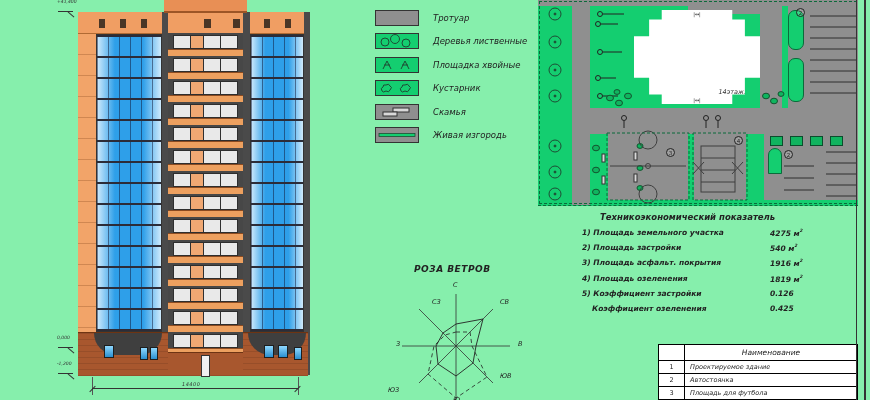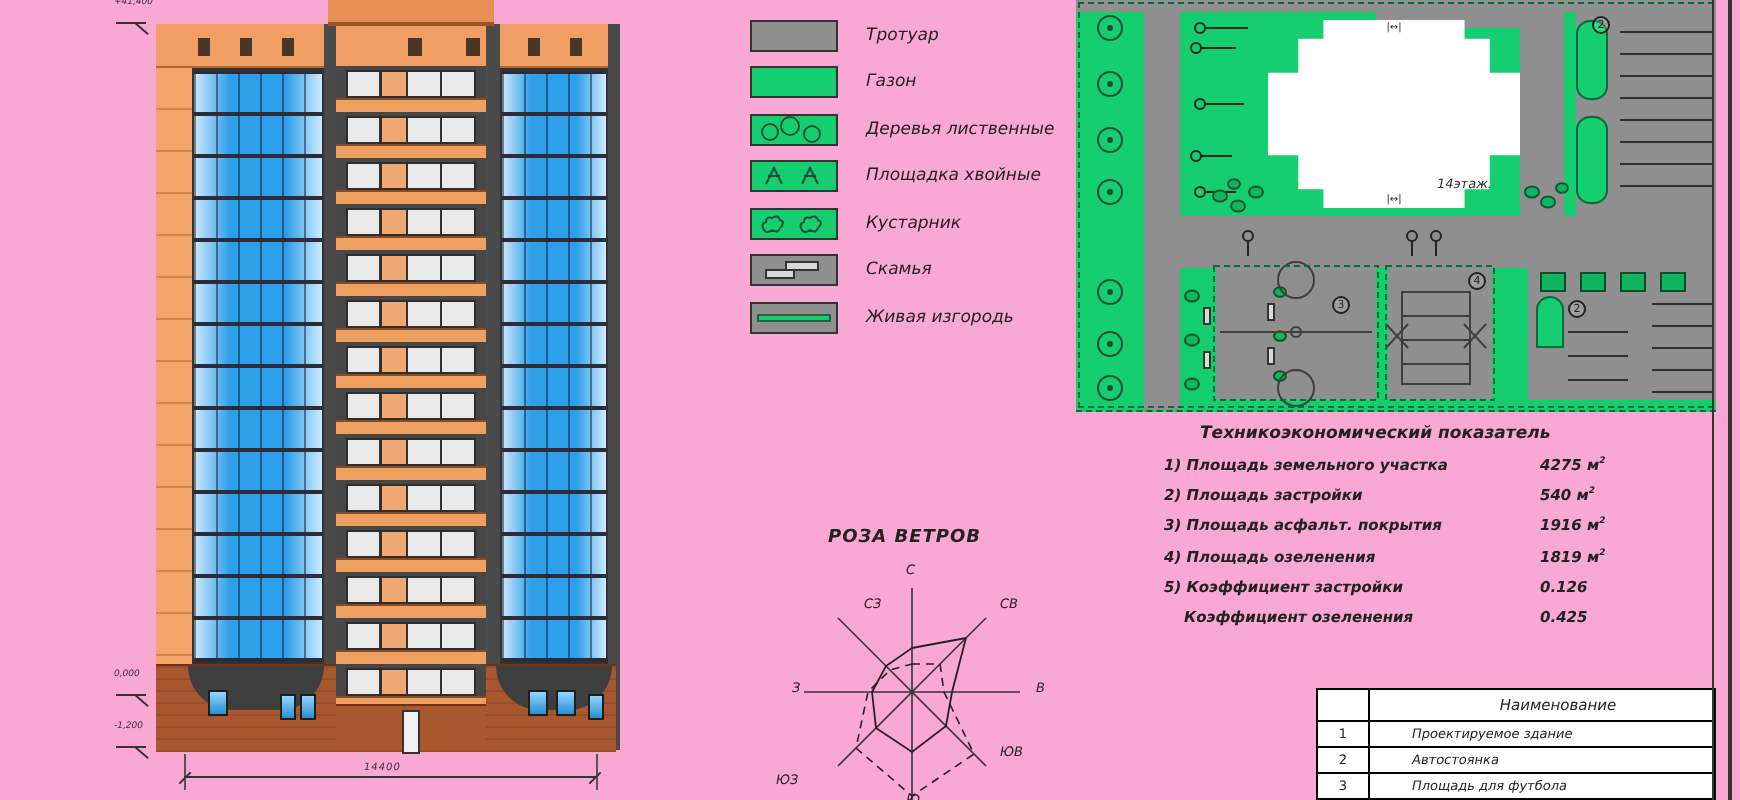--- a/index.html
+++ b/index.html
@@ -1,18 +1,18 @@
 <!DOCTYPE html>
 <html><head>
 <meta charset="utf-8">
 <style>
   * { margin:0; padding:0; box-sizing:border-box; }
   html,body { background:#fff; }
   #page {
-    position:relative; width:870px; height:400px; background:#f9a8d4;
+    position:relative; width:870px; height:400px; background:#86efac;
     font-family:"DejaVu Sans", sans-serif; font-style:italic; color:#222;
     overflow:hidden;
   }
   .abs { position:absolute; }
 
   
   .frame-line { position:absolute; top:0; bottom:0; background:#333; }
 
   
   #elevation { left:56px; top:0; width:260px; height:400px; }
@@ -95,21 +95,21 @@
   #indicators { left:582px; top:212px; width:278px;font-weight:bold; }
   .ind-title { font-size:8.5px; margin-left:18px; margin-bottom:6px; color:#222; }
   .ind-row { position:relative; font-size:7.5px; height:15.2px; color:#222; }
   .ind-row .lbl { position:absolute; left:0; white-space:nowrap; }
   .ind-row.sub .lbl { left:10px; }
   .ind-row .val { position:absolute; left:188px; white-space:nowrap; }
   .ind-row sup { font-size:4.5px; }
 
   
   #schedule { left:658px; top:344px; width:200px; border:1.5px solid #000; background:#fff; }
-  #schedule .trow { display:flex; border-top:1px solid #000; height:13px; font-size:6.5px;gap:16px; }
+  #schedule .trow { display:flex; border-top:1px solid #000; height:13px; font-size:6.5px; }
   #schedule .trow.head { border-top:none; height:15px; font-size:7.5px; }
   #schedule .c1 { flex:0 0 26px; border-right:1px solid #000; display:flex; align-items:center; justify-content:center; font-style:normal; }
   #schedule .c2 { flex:1; display:flex; align-items:center; padding-left:5px; }
   #schedule .trow.head .c2 { justify-content:center; padding-left:0; }
   svg { display:block; }
 </style>
 </head>
 <body>
 
 <div id="page">
@@ -179,28 +179,20 @@
   </div>
 
   <div id="legend" class="abs">
     <div class="legend-row">
       <div class="legend-swatch">
         <svg width="44" height="16">
             <rect x="0.5" y="0.5" width="43" height="15" fill="#8f8f8f" stroke="#333"></rect>
           </svg>
       </div>
       <span class="legend-label">Тротуар</span>
-    </div>
-    <div class="legend-row">
-      <div class="legend-swatch">
-        <svg width="44" height="16">
-            <rect x="0.5" y="0.5" width="43" height="15" fill="#14ce70" stroke="#333"></rect>
-          </svg>
-      </div>
-      <span class="legend-label">Газон</span>
     </div>
     <div class="legend-row">
       <div class="legend-swatch">
         <svg width="44" height="16">
             <rect x="0.5" y="0.5" width="43" height="15" fill="#14ce70" stroke="#333"></rect>
           <circle cx="10" cy="9" r="4" fill="none" stroke="#1e4d35"></circle>
           <circle cx="20" cy="6" r="4.5" fill="none" stroke="#1e4d35"></circle>
           <circle cx="31" cy="10" r="4" fill="none" stroke="#1e4d35"></circle>
           </svg>
       </div>

